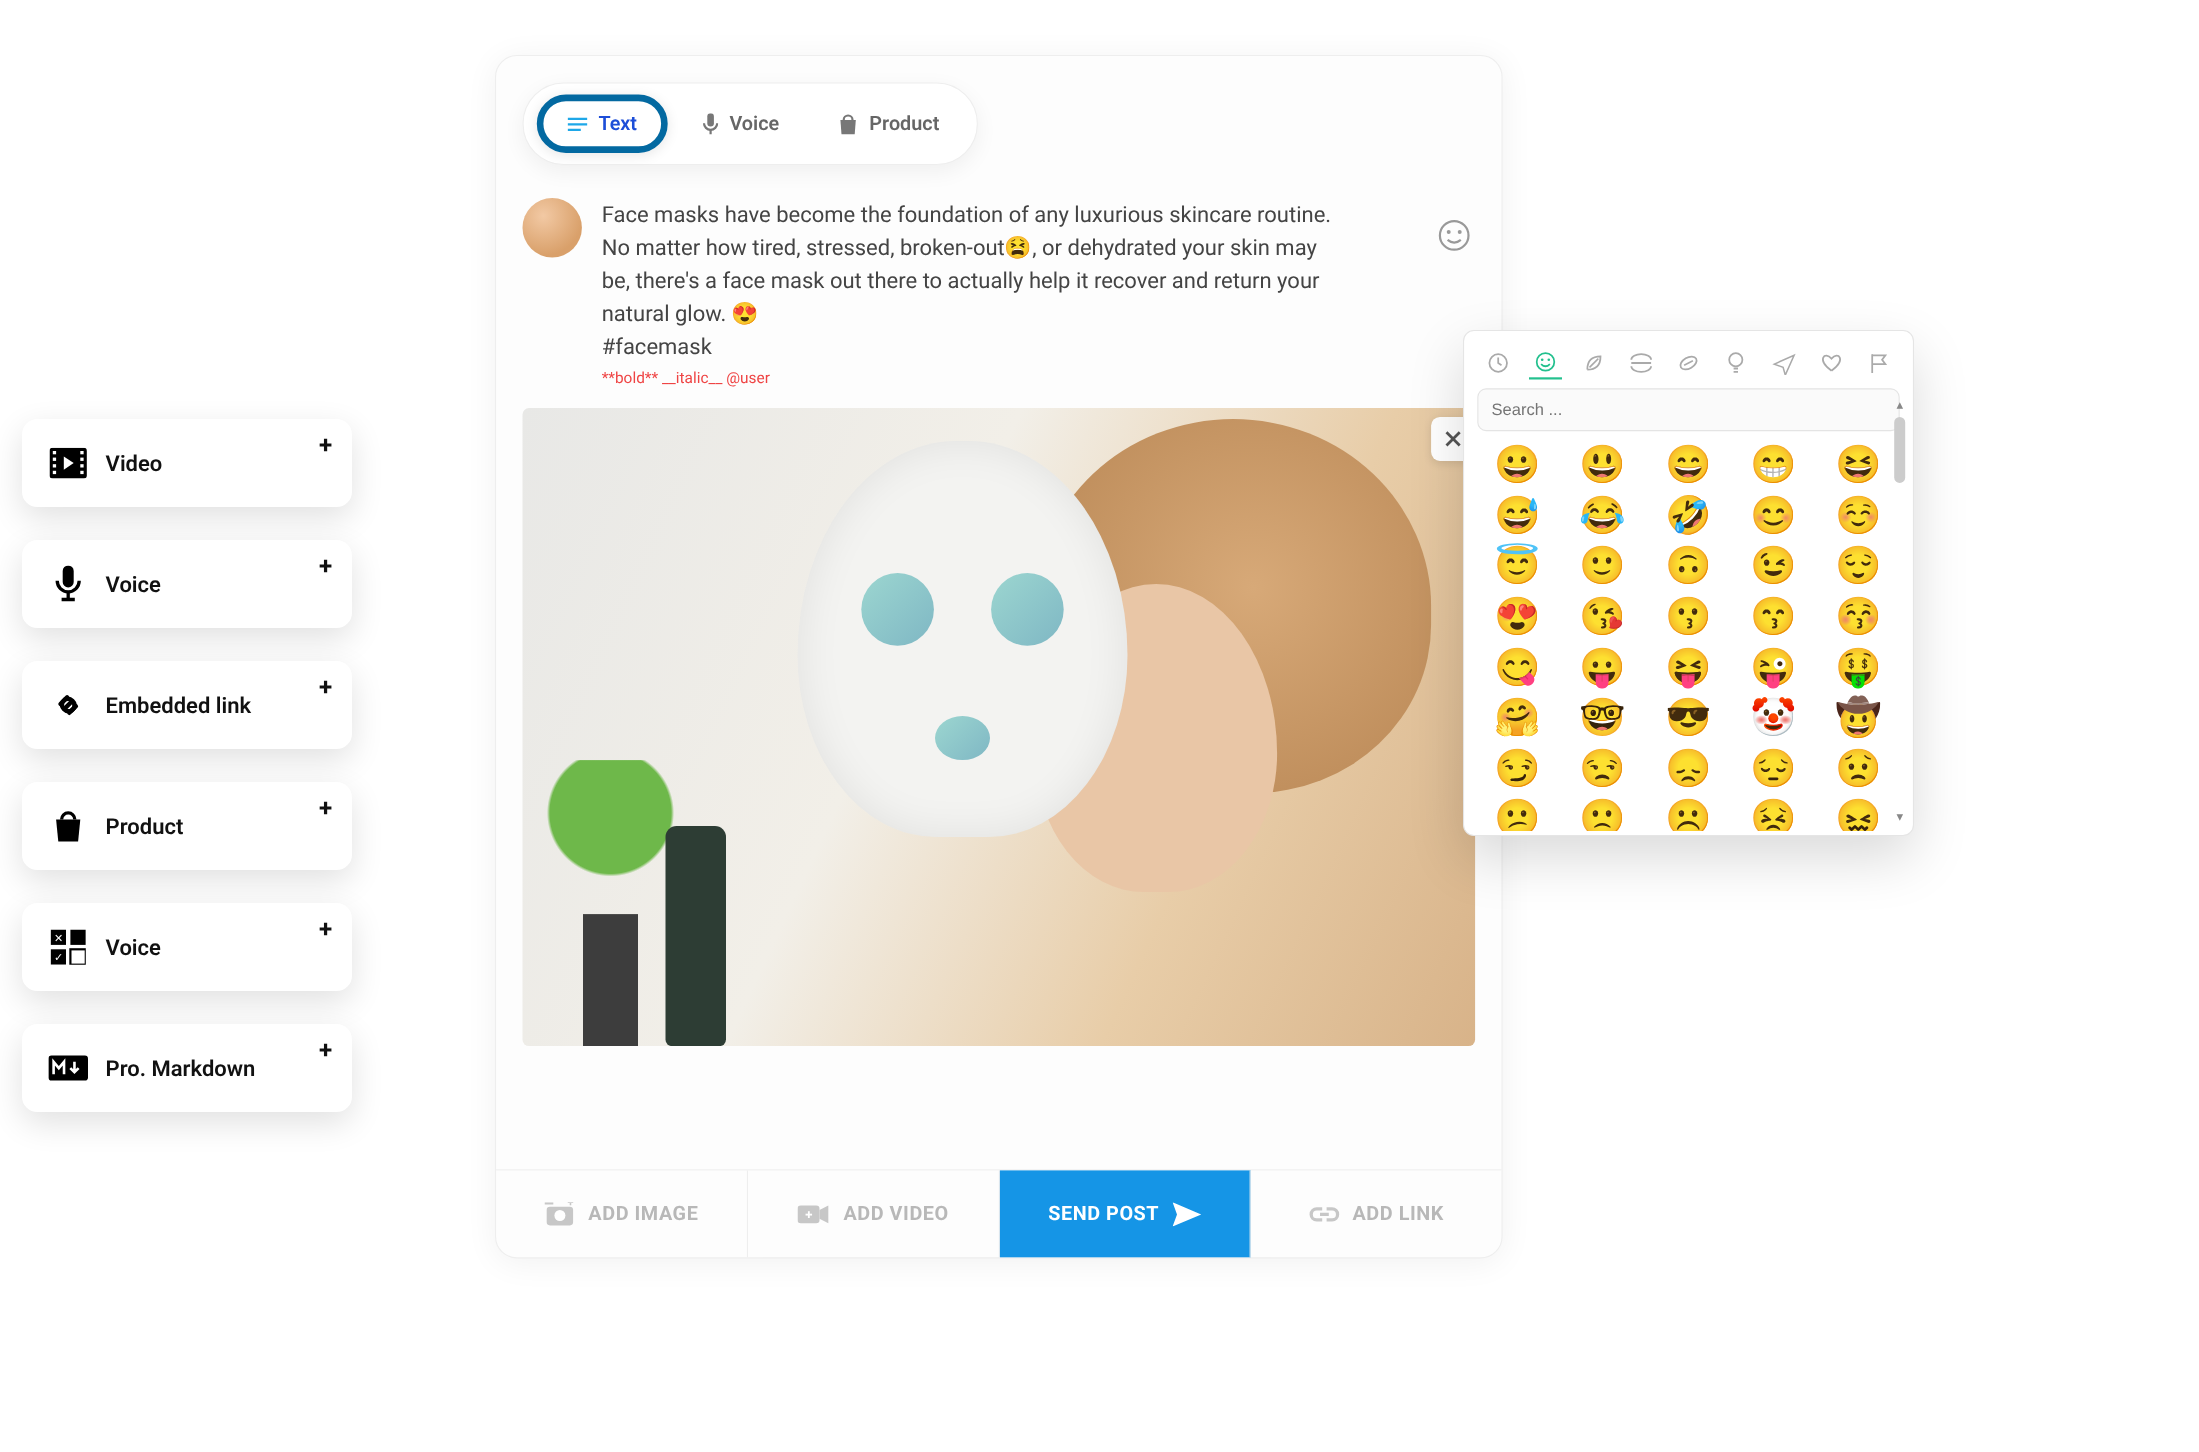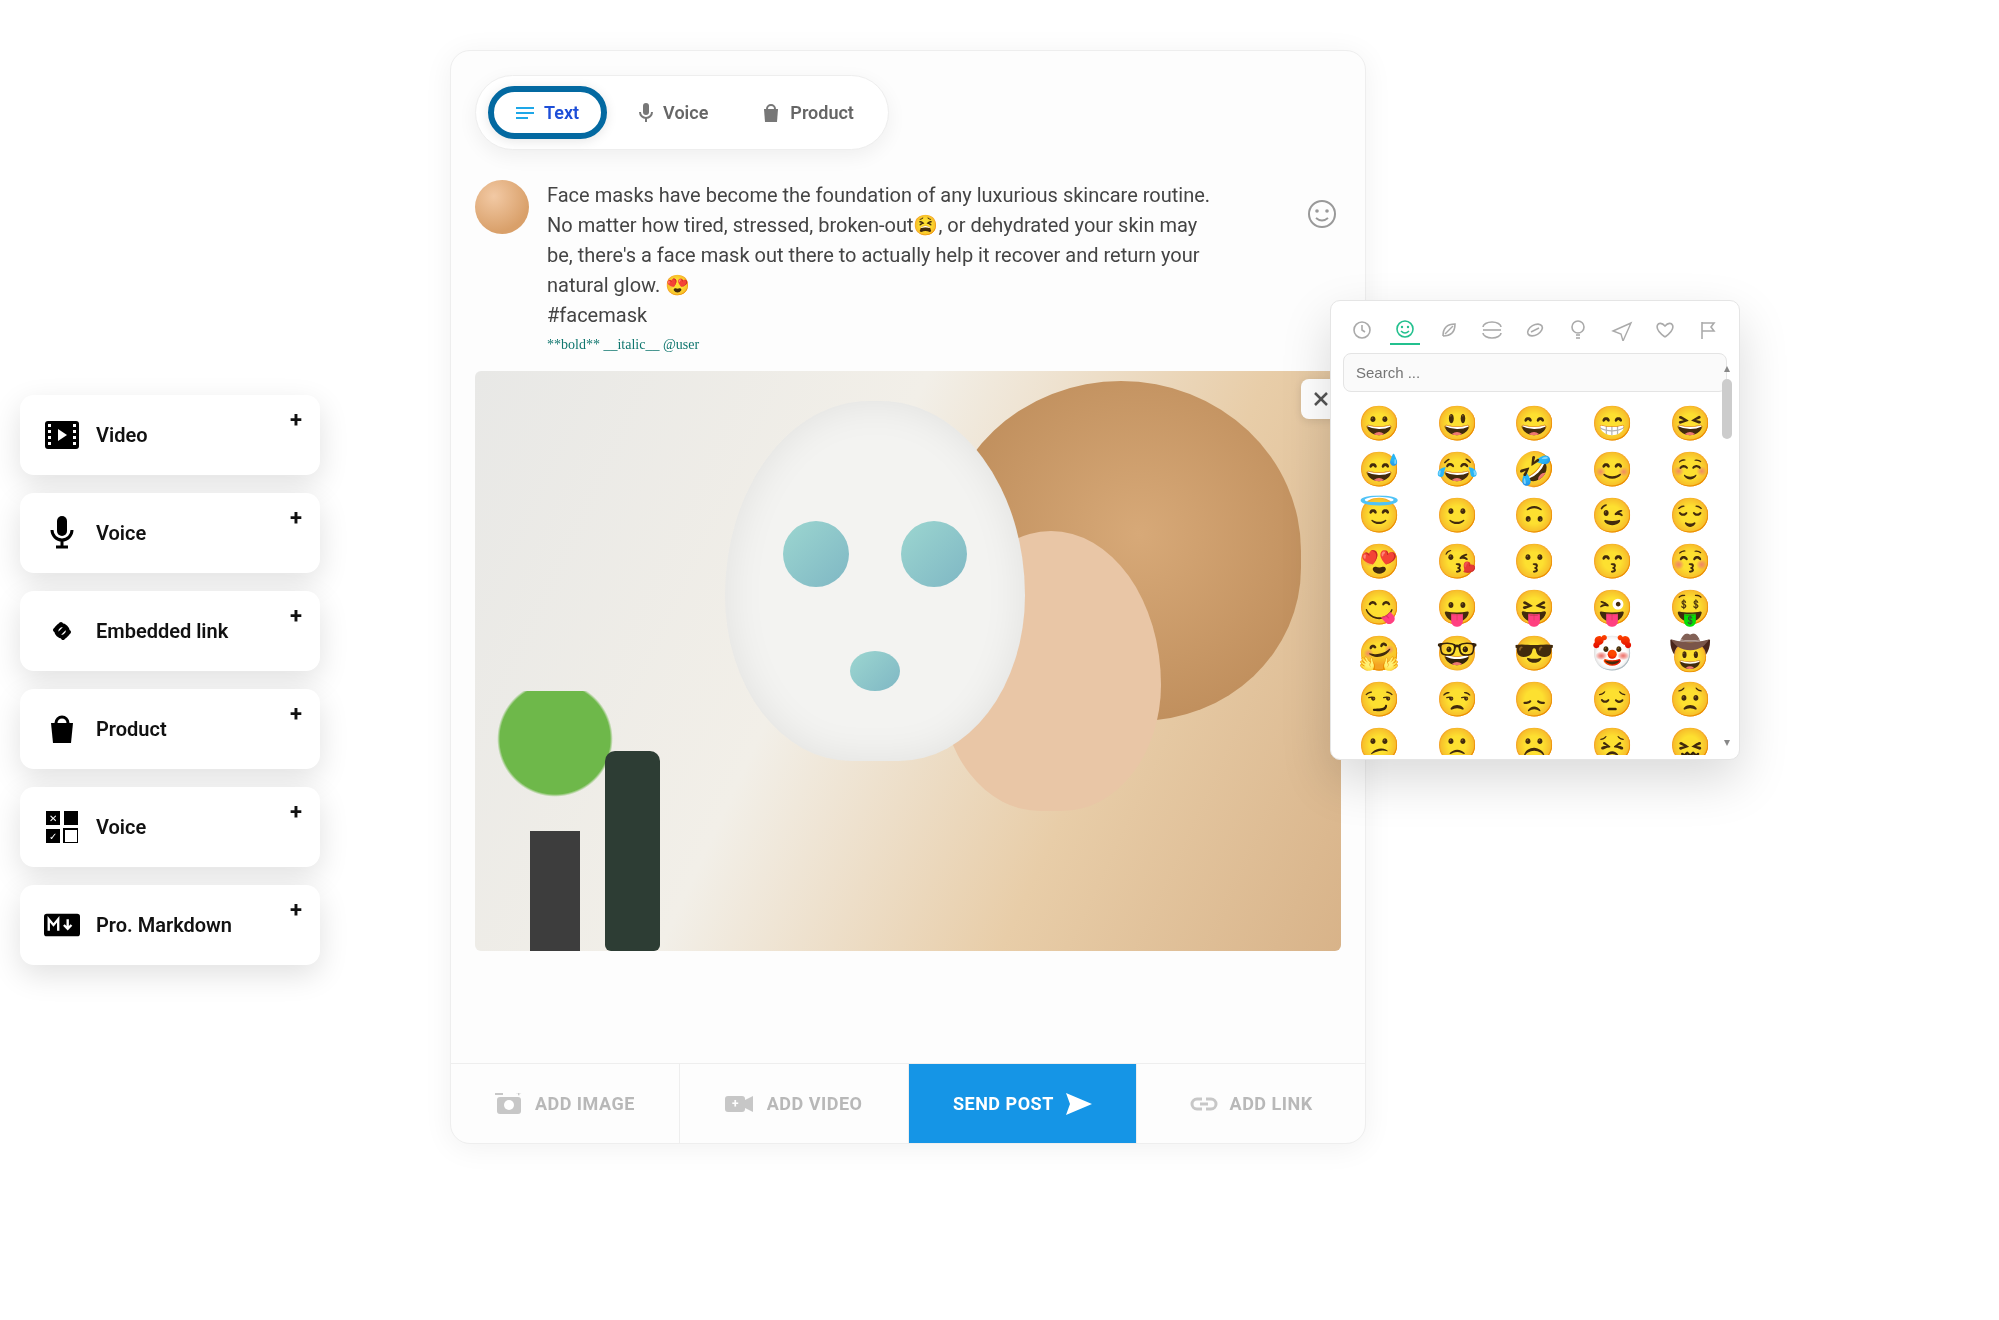--- a/index.html
+++ b/index.html
@@ -9,25 +9,25 @@
     width: 1999px;
     height: 1320px;
     position: relative;
     overflow: hidden;
   }
 
   
   .sidebar {
     position: absolute;
     left: 20px;
-    top: 395px;
+    top: 381px;
     width: 300px;
     display: flex;
     flex-direction: column;
-    gap: 18px;
+    gap: 30px;
   }
   .side-card {
     background: #fff;
     border-radius: 14px;
     box-shadow: 0 10px 30px rgba(0,0,0,0.12);
     padding: 22px 24px;
     display: flex;
     align-items: center;
     position: relative;
     cursor: pointer;
@@ -85,21 +85,21 @@
     background: radial-gradient(circle at 35% 30%, #f2c9a4, #d9a06a 70%);
     flex-shrink:0;
   }
   .post-text {
     flex:1;
     font-size:20px; color:#444; line-height:1.5;
     padding-right: 70px;
     position: relative;
   }
   .post-text .hash { color:#444; }
-  .hint { color:#0f766e; font-size:14px; margin-top:4px;font-family:Liberation Serif, serif; }
+  .hint { color:#ef4444; font-size:14px; margin-top:4px; }
   .emoji-trigger {
     position:absolute; right: 28px; top: 148px;
     width:30px; height:30px; color:#888; cursor:pointer;
   }
 
   .mini-toolbar {
     position:absolute; right:514px; top:350px;
     display:flex; gap:10px; align-items:center;
     background:#fff; border:1px solid #eee; border-radius:999px;
     padding:8px 14px; box-shadow:0 4px 14px rgba(0,0,0,0.06);

